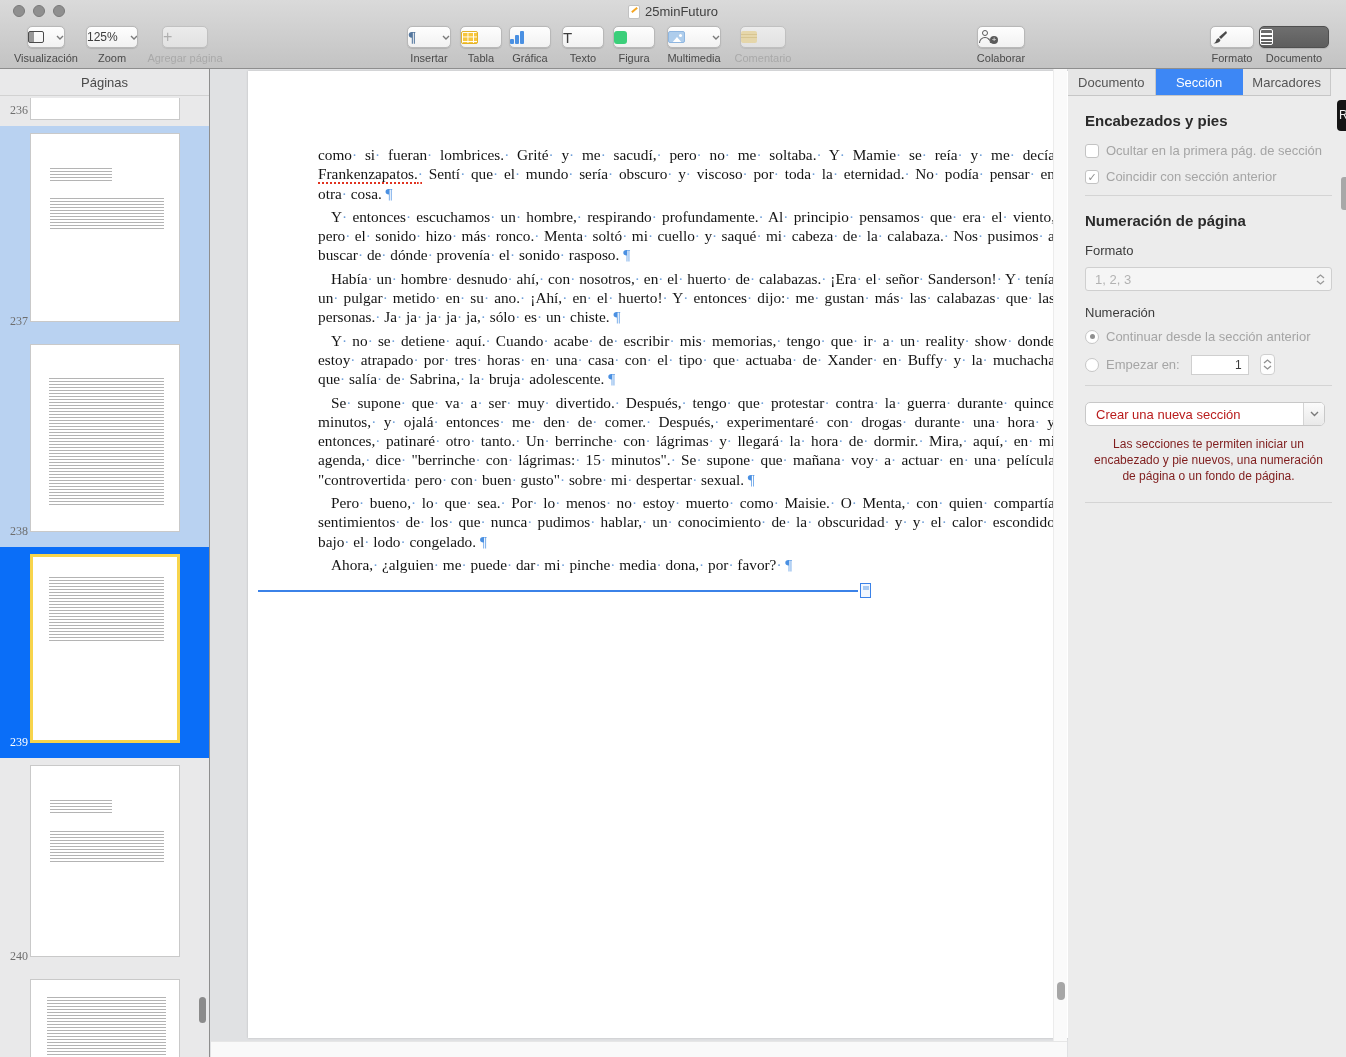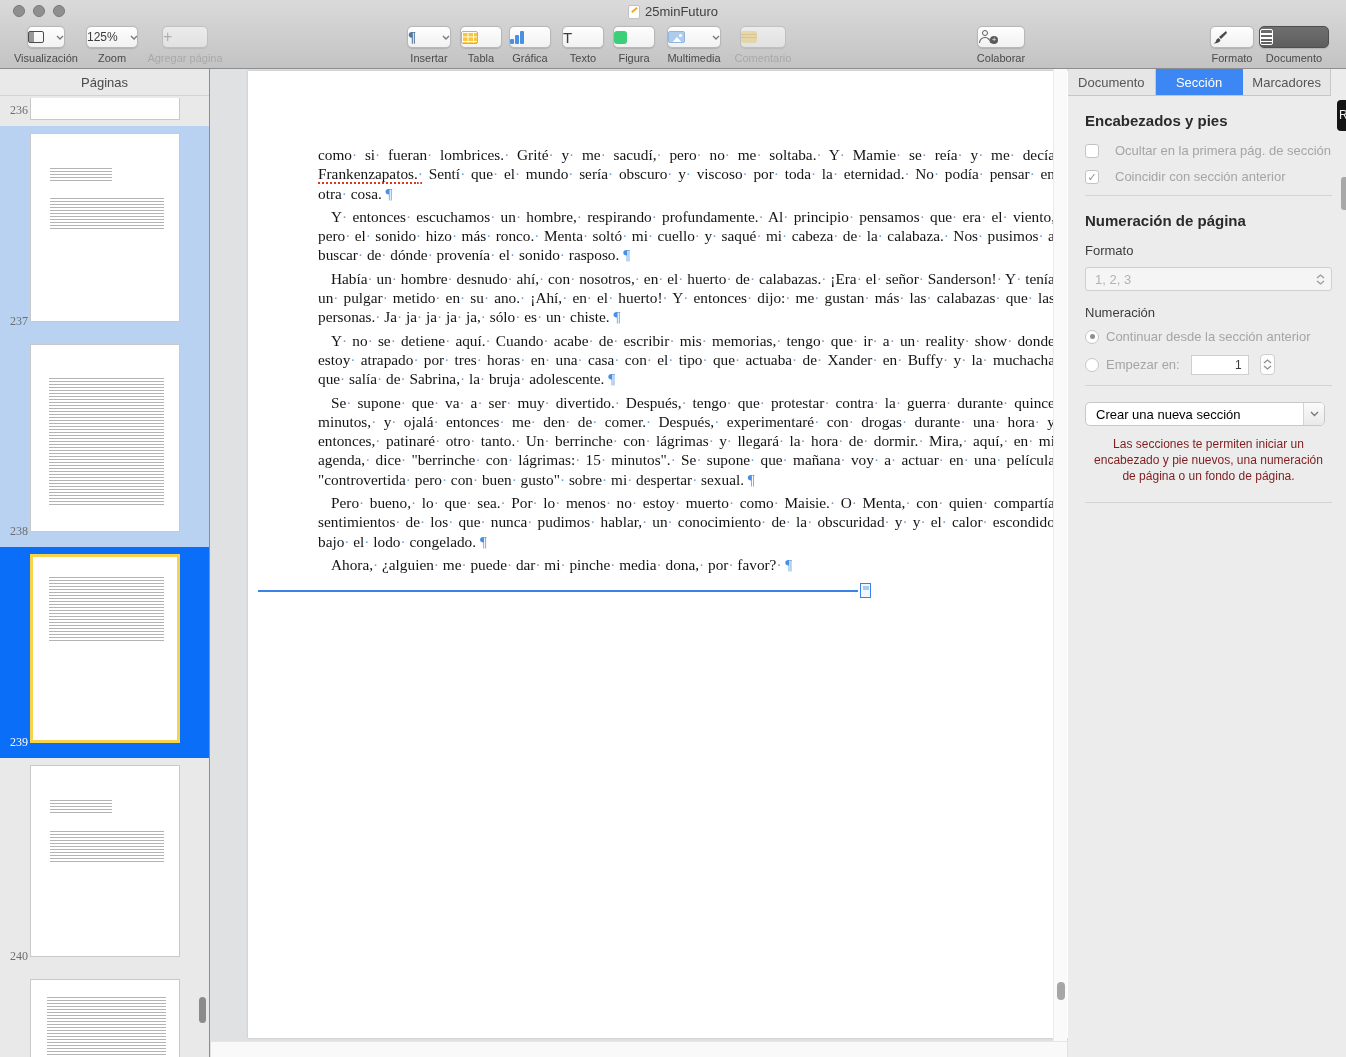--- a/index.html
+++ b/index.html
@@ -118,42 +118,42 @@
       border-top:1px solid #e6e6e6; }
 
   
   .panel { position:absolute; left:1068px; top:0; width:278px; height:100%; background:#ececec; }
   .panel-tabs { display:flex; height:27px; width:263px; background:#e6e6e6; border-bottom:1px solid #c6c6c6; }
   .ptab { flex:1; font-size:13px; color:#555; text-align:center; line-height:27px;
       border-right:1px solid #c9c9c9; background:#e6e6e6; cursor:default; }
   .ptab.active { background:#3d87f5; color:#fff; border-right-color:#3d87f5; }
   .panel-body { padding:16px 14px 0 17px; }
   .p-h { font-size:15px; font-weight:bold; color:#2b2b2b; margin-bottom:14px; }
-  .crow { display:flex; align-items:center; gap:16px; margin-bottom:11px; }
+  .crow { display:flex; align-items:center; gap:7px; margin-bottom:11px; }
   .cbox { width:14px; height:14px; border:1px solid #c3c3c3; border-radius:3px; background:#fff;
       color:#8e8e8e; font-size:11px; line-height:13px; text-align:center; }
   .clabel { font-size:13px; color:#a5a5a5; }
   .pdivider { height:1px; background:#d4d4d4; margin:6px 0 16px; }
   .p-sub { font-size:13px; color:#3c3c3c; margin-bottom:9px; }
   .selectbox { height:24px; border:1px solid #cfcfcf; border-radius:3px; background:#f5f5f5;
       display:flex; align-items:center; padding:0 6px 0 9px; margin-bottom:14px; }
   .selectbox .val { flex:1; font-size:13px; color:#b2b2b2; }
   .stepper2 { display:flex; flex-direction:column; gap:1px; }
   .rrow { display:flex; align-items:center; gap:7px; margin-bottom:10px; }
   .radio { width:14px; height:14px; border:1px solid #c6c6c6; border-radius:50%; background:#fff; position:relative; }
   .radio.on::after { content:""; position:absolute; left:3.5px; top:3.5px; width:5px; height:5px;
       border-radius:50%; background:#8f8f8f; }
   .rlabel { font-size:13px; color:#a5a5a5; }
   .numfield { width:58px; height:20px; border:1px solid #cfcfcf; background:#fff; font-size:12px;
       color:#3a3a3a; text-align:right; padding:2px 6px 0 0; margin-left:4px; }
   .spinner { width:15px; height:21px; border:1px solid #cfcfcf; border-radius:4px; background:#fdfdfd;
       margin-left:4px; display:flex; flex-direction:column; align-items:center; justify-content:center; gap:1px; }
   .popup-btn { height:24px; width:240px; background:#fff; border:1px solid #c8c8c8; border-radius:5px;
       display:flex; align-items:center; margin-bottom:10px; }
-  .popup-btn .plab { flex:1; font-size:13px; color:#000000; padding-left:10px; }
+  .popup-btn .plab { flex:1; font-size:13px; color:#b91c1c; padding-left:10px; }
   .popup-btn .cap { width:21px; height:100%; border-left:1px solid #d4d4d4; border-radius:0 4px 4px 0;
       background:linear-gradient(#fbfbfb,#e9e9e9); display:flex; align-items:center; justify-content:center; }
   .help { width:245px; font-size:12px; line-height:16px; color:#7f1d1d; text-align:center; margin:2px auto 18px; }
 
   .notif-tab { position:absolute; right:0; top:31px; width:9px; height:31px; background:#151515;
       color:#eee; font-size:12px; line-height:31px; padding-left:2px; overflow:hidden; border-radius:4px 0 0 4px; }
   .notif-gray { position:absolute; right:0; top:108px; width:5px; height:33px; background:#a8a8a8; border-radius:3px 0 0 3px; }
 </style>
 </head>
 <body>

